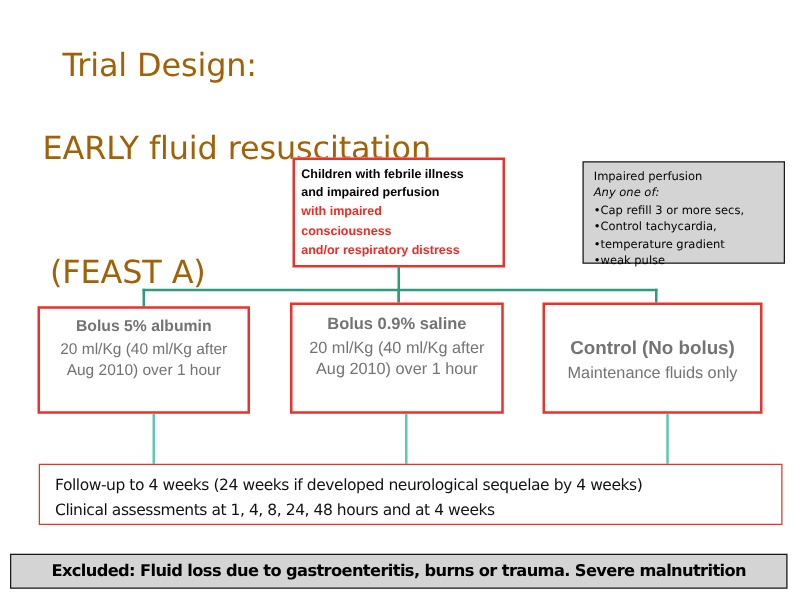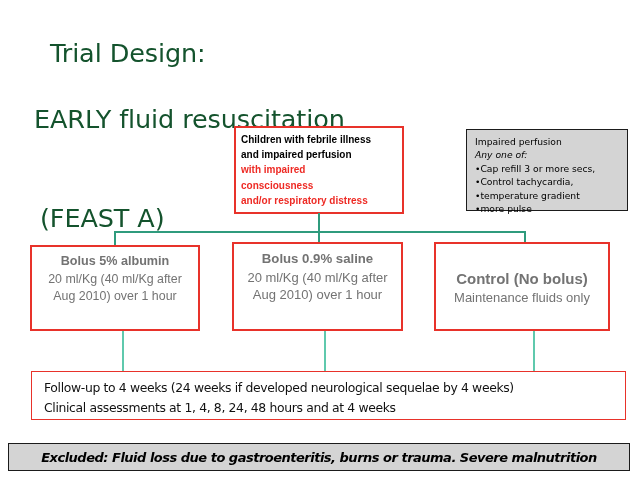--- a/index.html
+++ b/index.html
@@ -15,21 +15,21 @@
     font-family: "Liberation Sans", sans-serif;
     -webkit-font-smoothing: antialiased;
   }
 
   
   #slide-title {
     position: absolute;
     left: 34px;
     top: 4px;
     width: 560px;
-    color: #14532d;
+    color: #a16207;
     font-family: "DejaVu Sans", sans-serif;
     font-size: 25.5px;
     line-height: 33px;
     font-weight: 400;
     letter-spacing: -0.1px;
     white-space: pre;
   }
   #slide-title .tline2 { display:block; }
   #slide-title .tline3 { display:block; padding-left: 6px; }
 
@@ -151,21 +151,20 @@
     height: 28px;
     display: flex;
     align-items: center;
     justify-content: center;
     color: #000000;
     font-family: "DejaVu Sans", sans-serif;
     font-weight: bold;
     font-size: 13px;
     letter-spacing: -0.5px;
     white-space: nowrap;
-    font-style: italic;
   }
 
   
   .conn {
     position: absolute;
   }
   .conn-dark { background: #2f9b7d; }
   .conn-light { background: #5fc9ad; }
 
   
@@ -196,21 +195,21 @@
   <span class="red">consciousness</span>
   <span class="red">and/or respiratory distress</span>
 </div>
 
 <div id="perfusion-box" class="box box-gray">
   <span class="hdr">Impaired perfusion</span>
   <span class="ital">Any one of:</span>
   <span class="bullet">•Cap refill 3 or more secs,</span>
   <span class="bullet">•Control tachycardia,</span>
   <span class="bullet">•temperature gradient</span>
-  <span class="bullet">•more pulse</span>
+  <span class="bullet">•weak pulse</span>
 </div>
 
 <div class="conn conn-dark" id="conn-stem-top"></div>
 <div class="conn conn-dark" id="conn-hbar"></div>
 <div class="conn conn-dark" id="conn-drop-left"></div>
 <div class="conn conn-dark" id="conn-drop-mid"></div>
 <div class="conn conn-dark" id="conn-drop-right"></div>
 
 <div id="arm-albumin" class="box box-red arm-box">
   <div class="arm-title">Bolus 5% albumin</div>

